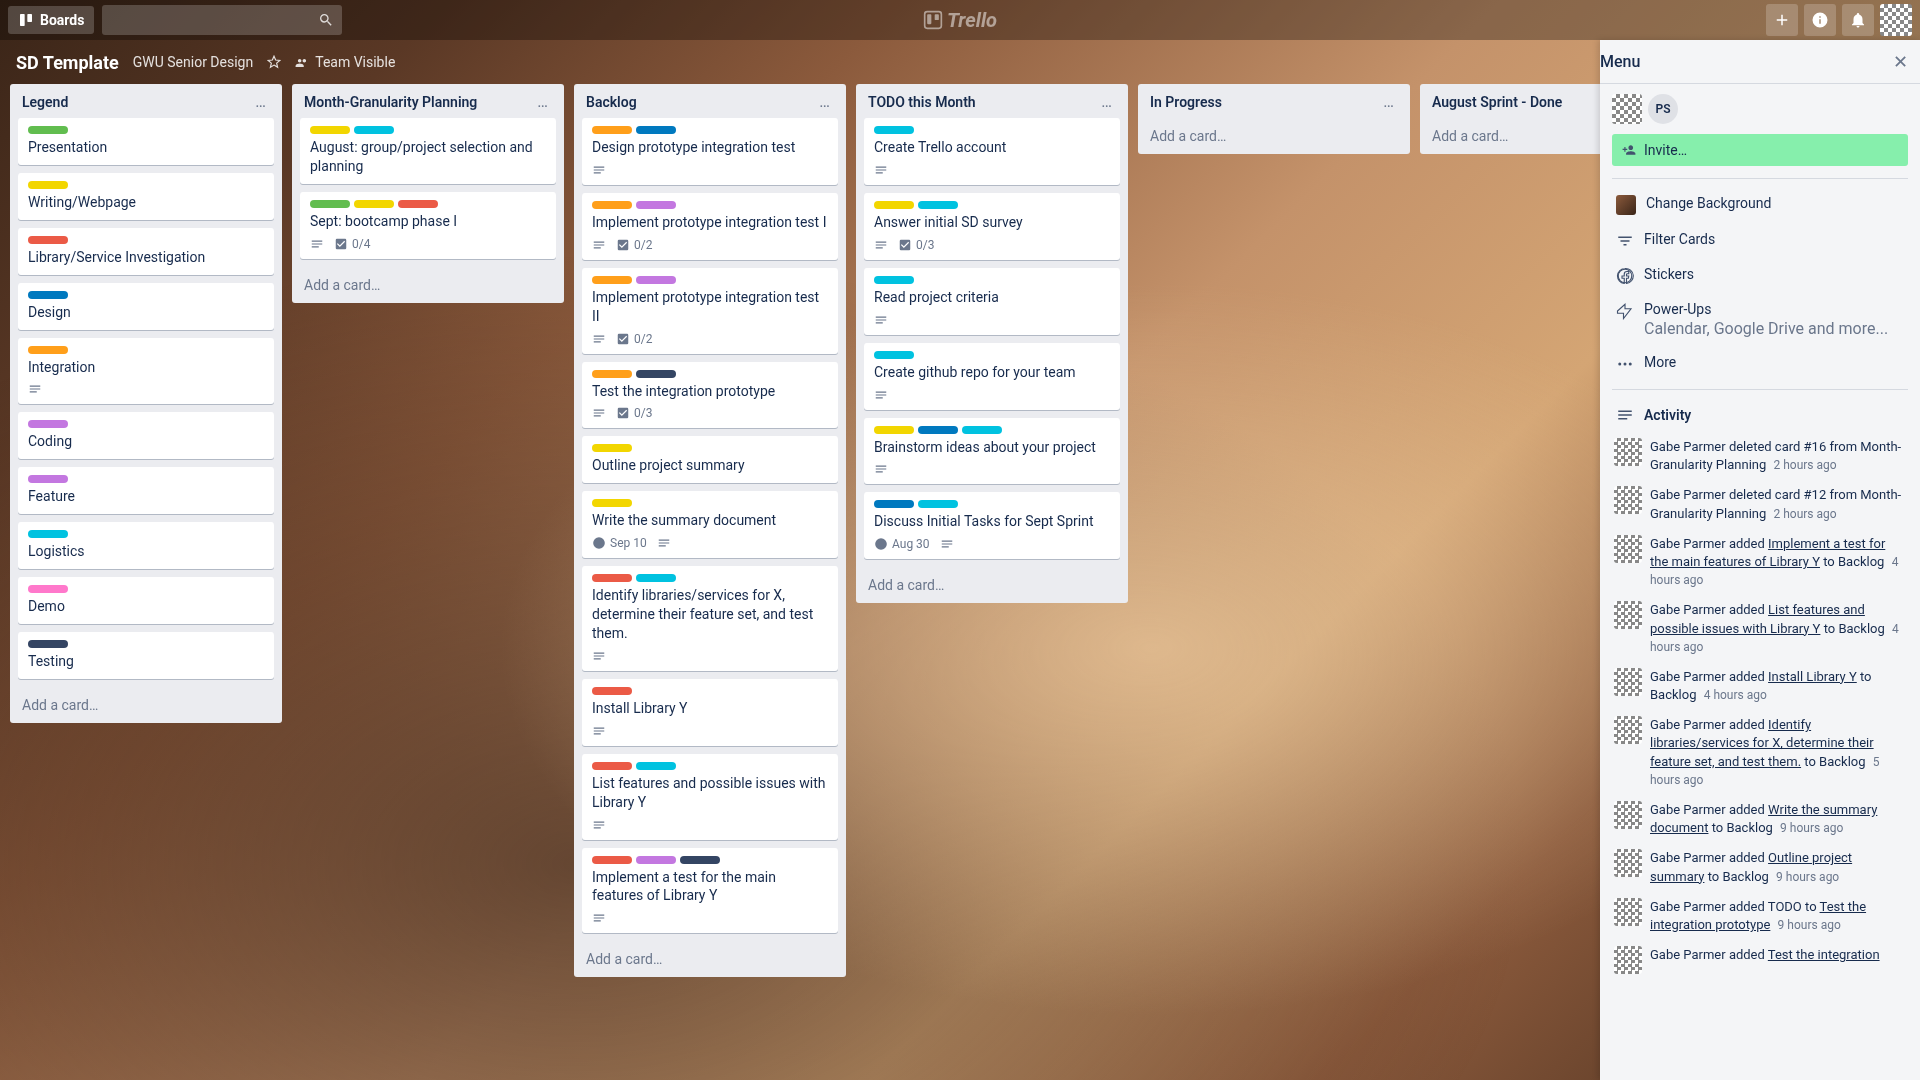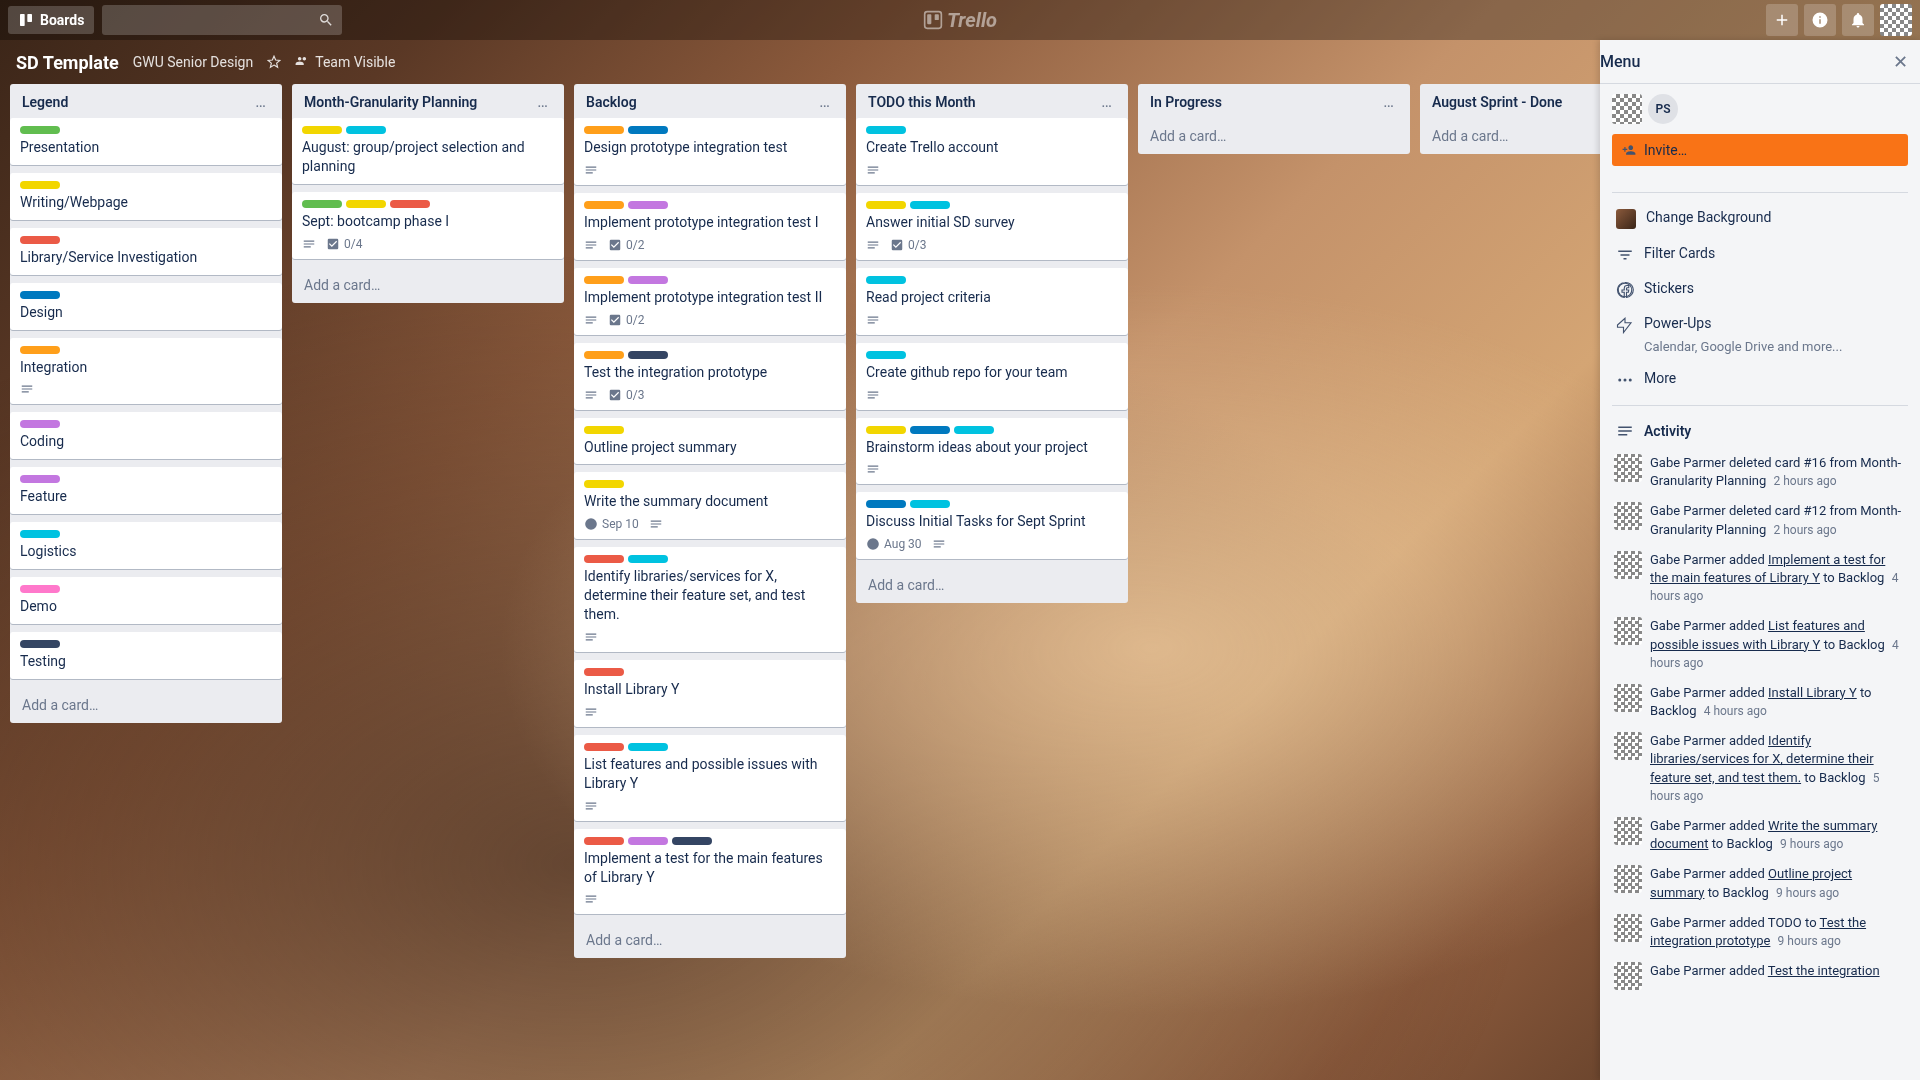--- a/index.html
+++ b/index.html
@@ -13,55 +13,55 @@
 .search svg{width:16px;height:16px;fill:#fff;opacity:0.8}
 .logo{position:absolute;left:50%;transform:translateX(-50%);display:flex;align-items:center;gap:4px;color:rgba(255,255,255,0.5);font-family:cursive;font-size:20px;font-weight:700;font-style:italic}
 .logo svg{width:20px;height:20px;fill:rgba(255,255,255,0.5)}
 .topbar-right{margin-left:auto;display:flex;gap:6px}
 .icon-btn{width:32px;height:32px;background:rgba(255,255,255,0.2);border-radius:3px;display:flex;align-items:center;justify-content:center;cursor:pointer}
 .icon-btn svg{width:18px;height:18px;fill:#fff}
 .avatar-btn{width:32px;height:32px;border-radius:3px;background:repeating-conic-gradient(#888 0 25%,#fff 0 50%) 0 0/8px 8px;cursor:pointer}
 .board-header{height:44px;display:flex;align-items:center;padding:0 16px;gap:14px;position:relative;z-index:5}
 .board-title{color:#fff;font-size:18px;font-weight:700}
 .board-sub{color:rgba(255,255,255,0.85);font-size:14px}
-.star-btn,.vis-btn{color:rgba(255,255,255,0.85);display:flex;align-items:flex-start;gap:6px;cursor:pointer;font-size:14px}
+.star-btn,.vis-btn{color:rgba(255,255,255,0.85);display:flex;align-items:flex-end;gap:6px;cursor:pointer;font-size:14px}
 .star-btn svg,.vis-btn svg{width:14px;height:14px;fill:rgba(255,255,255,0.85)}
 .board-area{position:absolute;top:84px;left:0;right:320px;bottom:0;overflow-x:auto;overflow-y:hidden;padding:0 10px 8px;white-space:nowrap;z-index:3}
 .board-area::-webkit-scrollbar{height:14px}
 .board-area::-webkit-scrollbar-track{background:rgba(0,0,0,0.2);border-radius:7px;margin:0 10px}
 .board-area::-webkit-scrollbar-thumb{background:rgba(255,255,255,0.3);border-radius:7px}
 .list{display:inline-block;vertical-align:top;width:272px;background:#ebecf0;border-radius:3px;margin-right:10px;white-space:normal;max-height:calc(100% - 10px);display:inline-flex;flex-direction:column}
 .list-header{padding:10px 12px 8px;display:flex;align-items:center;justify-content:space-between}
 .list-title{font-size:14px;font-weight:600;color:#172b4d}
 .list-menu{color:#6b778c;cursor:pointer;font-size:16px;line-height:10px;padding:0 4px}
-.list-cards{padding:0 0;overflow-y:auto;flex:1;max-height:920px}
+.list-cards{padding:0 8px;overflow-y:auto;flex:1;max-height:920px}
 .list-cards::-webkit-scrollbar{width:8px}
 .list-cards::-webkit-scrollbar-thumb{background:rgba(9,30,66,0.2);border-radius:4px}
 .card{background:#fff;border-radius:3px;box-shadow:0 1px 0 rgba(9,30,66,0.25);padding:8px 10px;margin-bottom:8px;cursor:pointer}
 .labels{display:flex;gap:4px;margin-bottom:4px;flex-wrap:wrap}
 .lbl{width:40px;height:8px;border-radius:4px}
 .card-title{font-size:14px;color:#172b4d;line-height:1.35}
 .badges{display:flex;gap:10px;margin-top:6px;align-items:center}
 .badge{display:flex;align-items:center;gap:4px;color:#6b778c;font-size:12px}
 .badge svg{width:14px;height:14px;fill:#6b778c}
 .add-card{padding:10px 12px;color:#6b778c;font-size:14px;cursor:pointer}
 .menu-panel{position:absolute;top:40px;right:0;bottom:0;width:320px;background:#f4f5f7;z-index:20;display:flex;flex-direction:column;box-shadow:-2px 0 6px rgba(0,0,0,0.15)}
 .menu-hdr{height:44px;display:flex;align-items:center;justify-content:flex-start;border-bottom:1px solid rgba(9,30,66,0.13);position:relative}
 .menu-hdr-title{font-size:16px;color:#172b4d;font-weight:500}
 .menu-close{position:absolute;right:12px;color:#6b778c;cursor:pointer;font-size:18px}
 .menu-body{padding:10px 12px;overflow-y:auto;flex:1}
 .menu-members{display:flex;gap:6px;align-items:flex-start;margin-bottom:10px}
 .member-av{width:30px;height:30px;border-radius:3px;background:repeating-conic-gradient(#888 0 25%,#fff 0 50%) 0 0/8px 8px}
 .member-ini{width:30px;height:30px;border-radius:15px;background:#dfe1e6;color:#172b4d;font-size:12px;font-weight:600;display:flex;align-items:center;justify-content:center}
-.invite-btn{background:#f97316;border-radius:3px;padding:8px 10px;display:flex;align-items:center;gap:8px;color:#172b4d;font-size:14px;cursor:pointer;margin-bottom:26px}
+.invite-btn{background:#86efac;border-radius:3px;padding:8px 10px;display:flex;align-items:center;gap:8px;color:#172b4d;font-size:14px;cursor:pointer;margin-bottom:12px}
 .invite-btn svg{width:14px;height:14px;fill:#42526e}
 .menu-sep{border-top:1px solid rgba(9,30,66,0.13);margin:8px 0}
 .menu-item{display:flex;align-items:flex-start;gap:10px;padding:8px 4px;cursor:pointer;color:#172b4d;font-size:14px}
 .menu-item svg{width:18px;height:18px;fill:#42526e;flex-shrink:0;margin-top:1px}
-.menu-item .sub{color:#6b778c;font-size:13px;margin-top:8px}
+.menu-item .sub{color:#6b778c;font-size:16px;margin-top:2px}
 .bg-thumb{width:20px;height:20px;border-radius:3px;background:linear-gradient(135deg,#8b5a3c,#3a2518);flex-shrink:0}
 .activity-hdr{display:flex;align-items:center;gap:10px;padding:8px 4px;color:#172b4d;font-weight:600;font-size:14px}
 .activity-hdr svg{width:18px;height:18px;fill:#42526e}
 .activity-item{display:flex;gap:8px;padding:6px 2px}
 .act-av{width:28px;height:28px;border-radius:3px;background:repeating-conic-gradient(#888 0 25%,#fff 0 50%) 0 0/7px 7px;flex-shrink:0}
 .act-text{font-size:13px;color:#172b4d;line-height:1.4}
 .act-text .u{text-decoration:underline}
 .act-text .t{color:#6b778c;font-size:12px;margin-left:4px}
 .act-text b{font-weight:400}
 </style>

